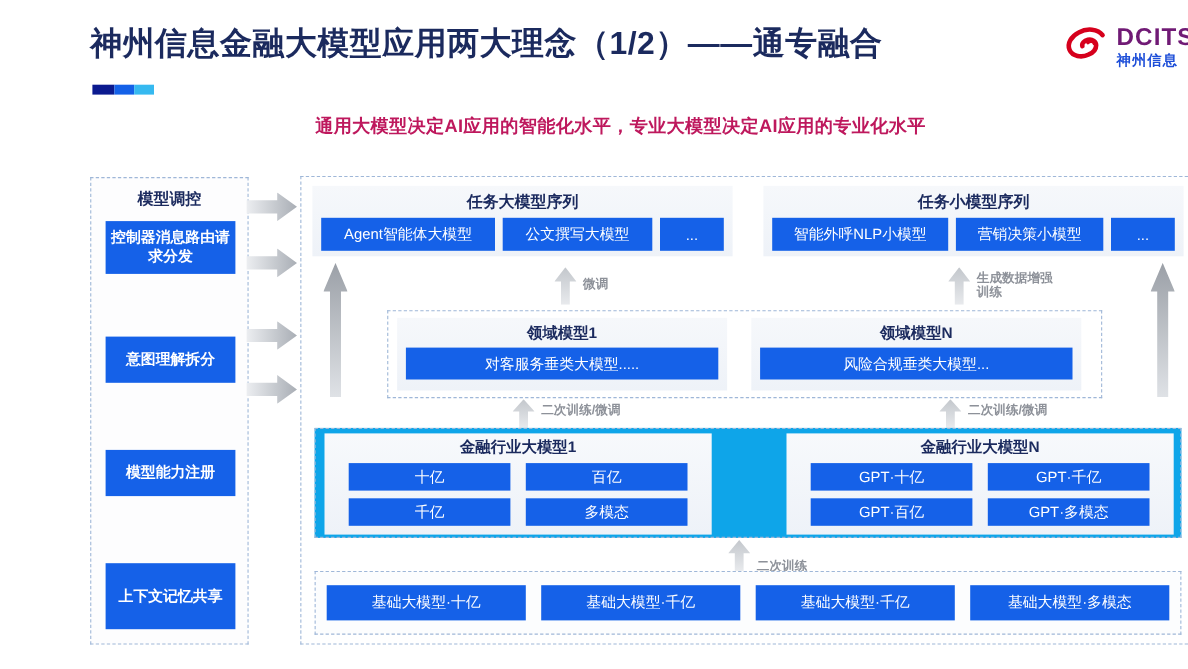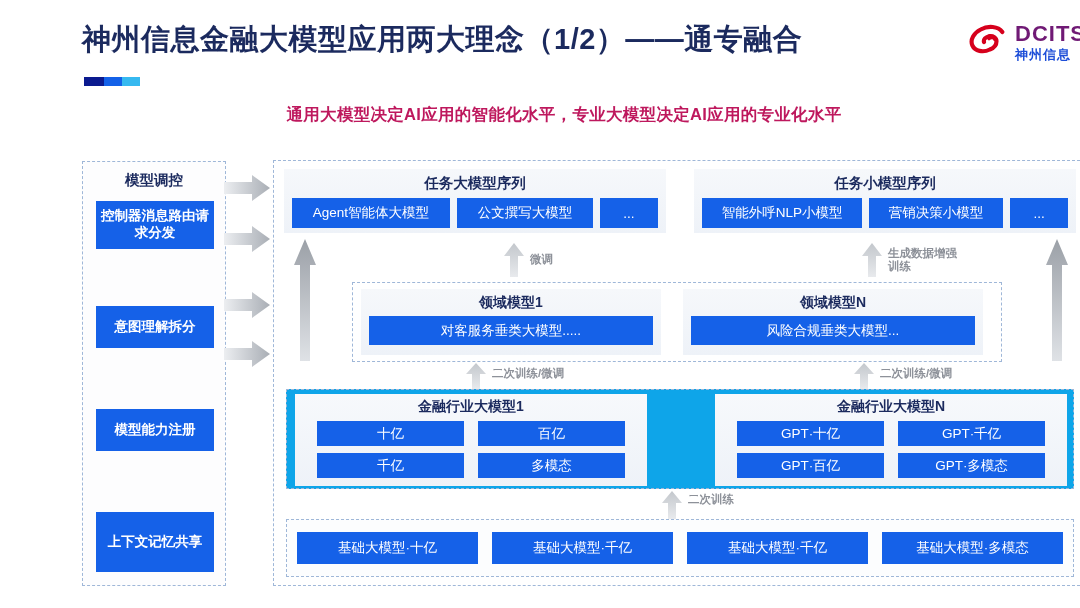--- a/index.html
+++ b/index.html
@@ -285,21 +285,21 @@
           <div class="ind-cell">GPT·千亿</div>
           <div class="ind-cell">GPT·百亿</div>
           <div class="ind-cell">GPT·多模态</div>
         </div>
       </div>
     </div>
 
     <svg class="u-arrow" style="left:388px; top:330px; height:28px;" viewBox="0 0 20 28" preserveAspectRatio="none">
       <path d="M6 28 V12 H0 L10 0 L20 12 H14 V28 Z" fill="url(#gu2)"></path>
     </svg>
-    <div class="arrow-label" style="left:414px; top:332px;">二次训练</div>
+    <div class="arrow-label" style="left:414px; top:348px;">二次训练</div>
 
     <div class="base-wrap">
       <div class="base-row">
         <div class="base-cell">基础大模型·十亿</div>
         <div class="base-cell">基础大模型·千亿</div>
         <div class="base-cell">基础大模型·千亿</div>
         <div class="base-cell">基础大模型·多模态</div>
       </div>
     </div>
 

